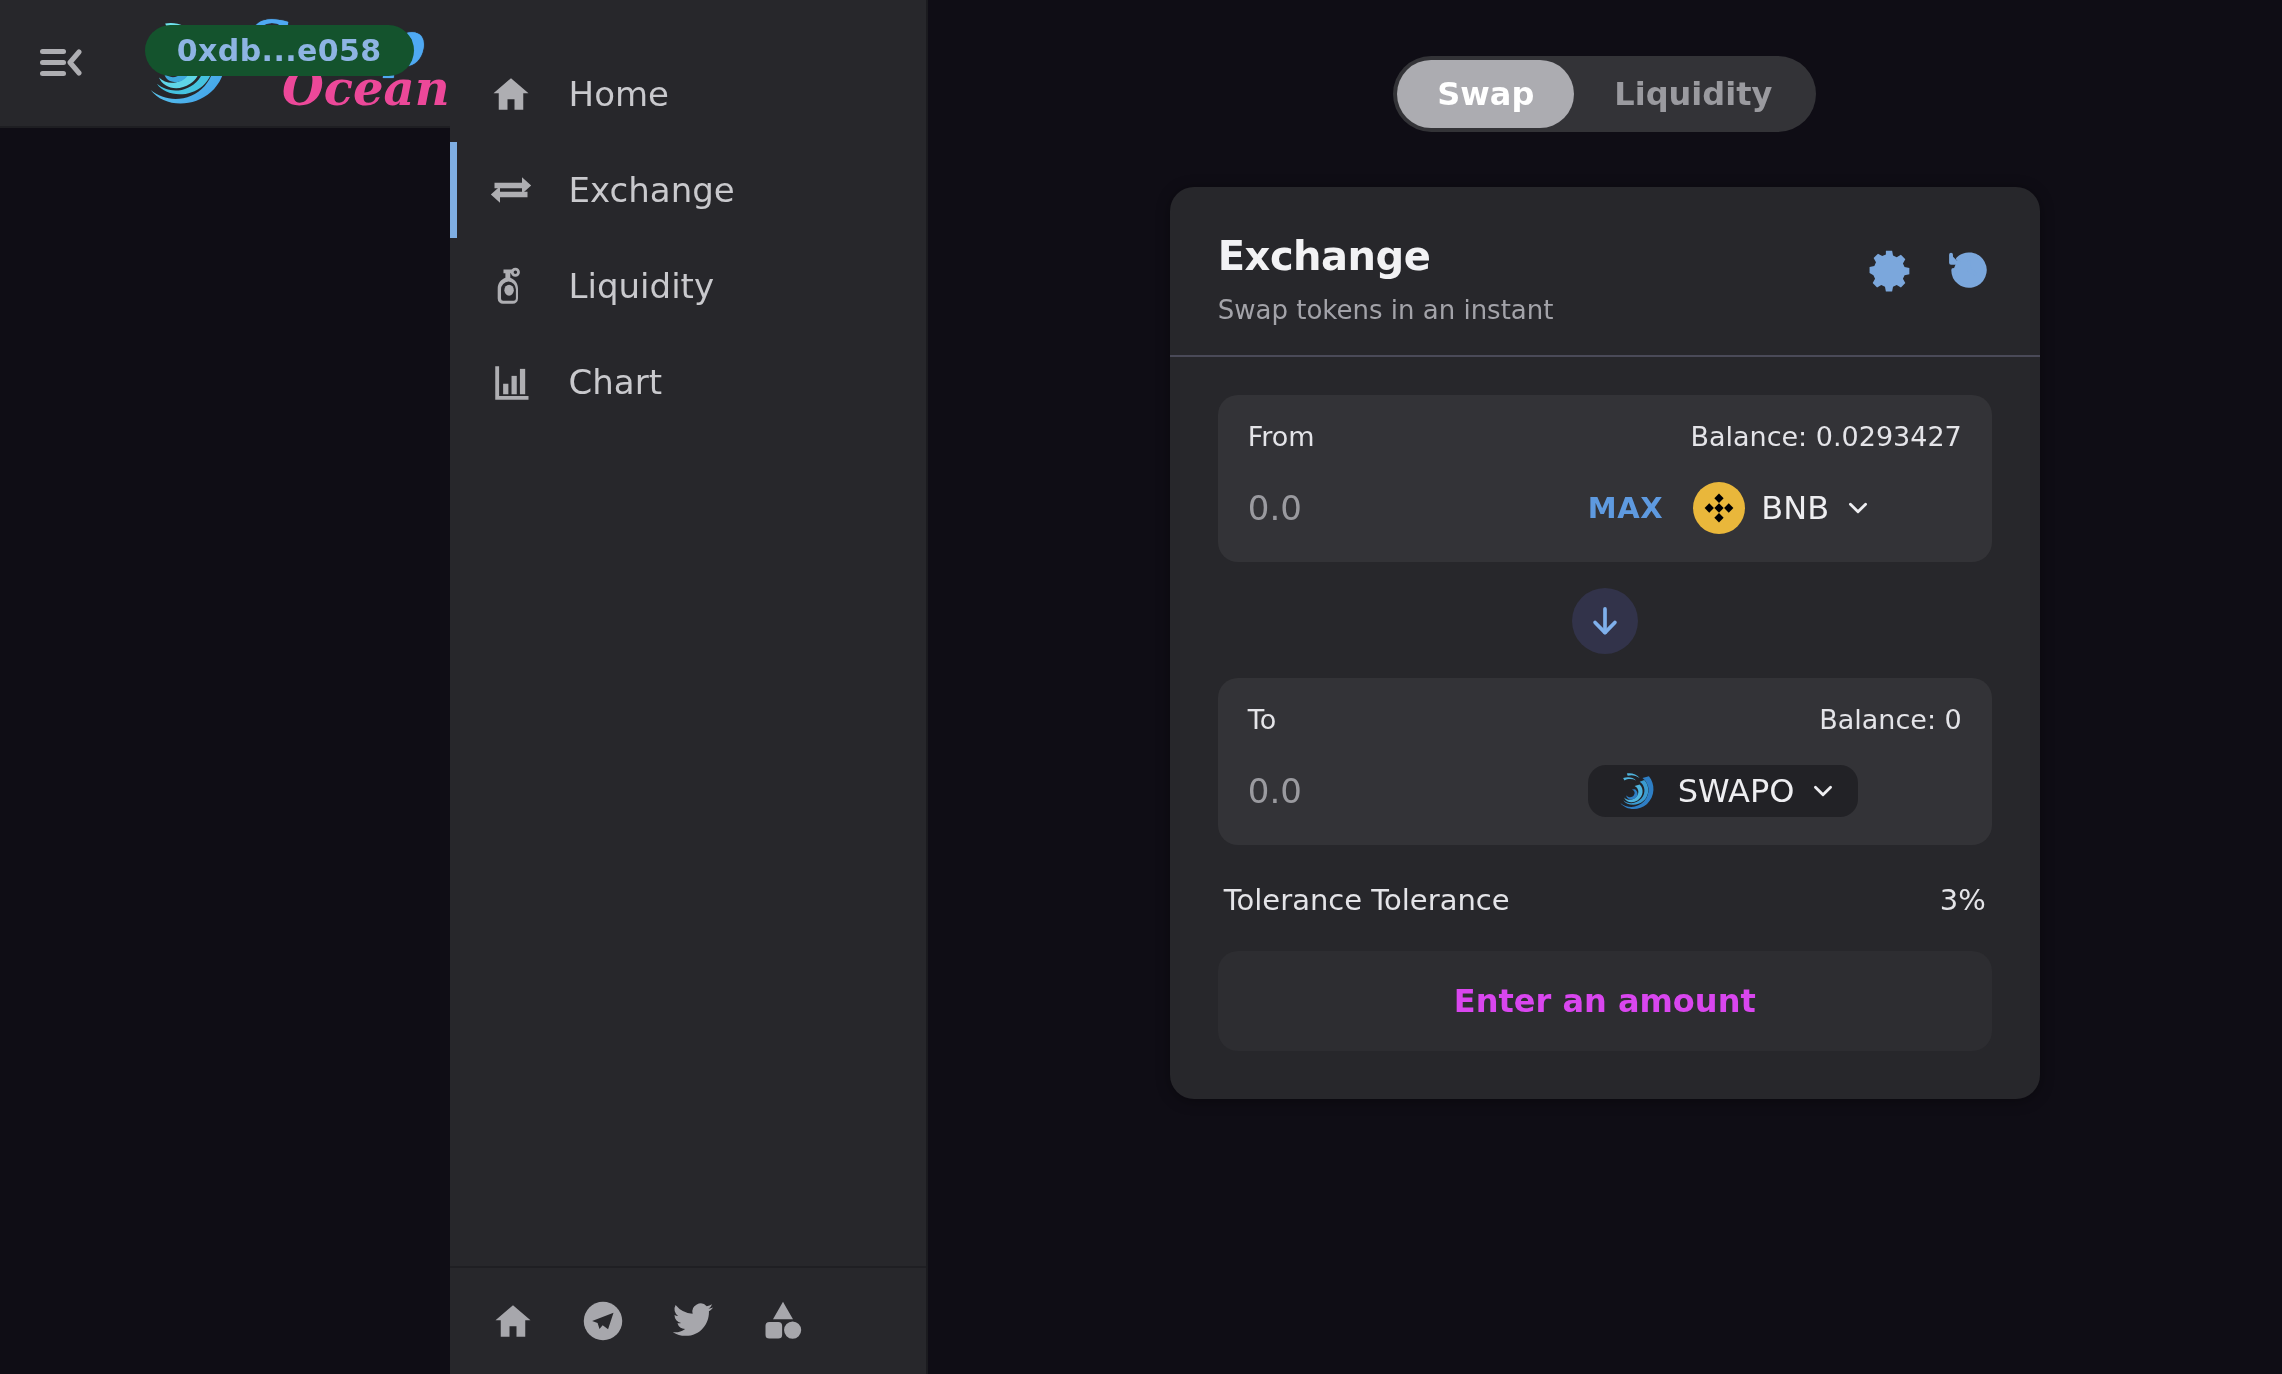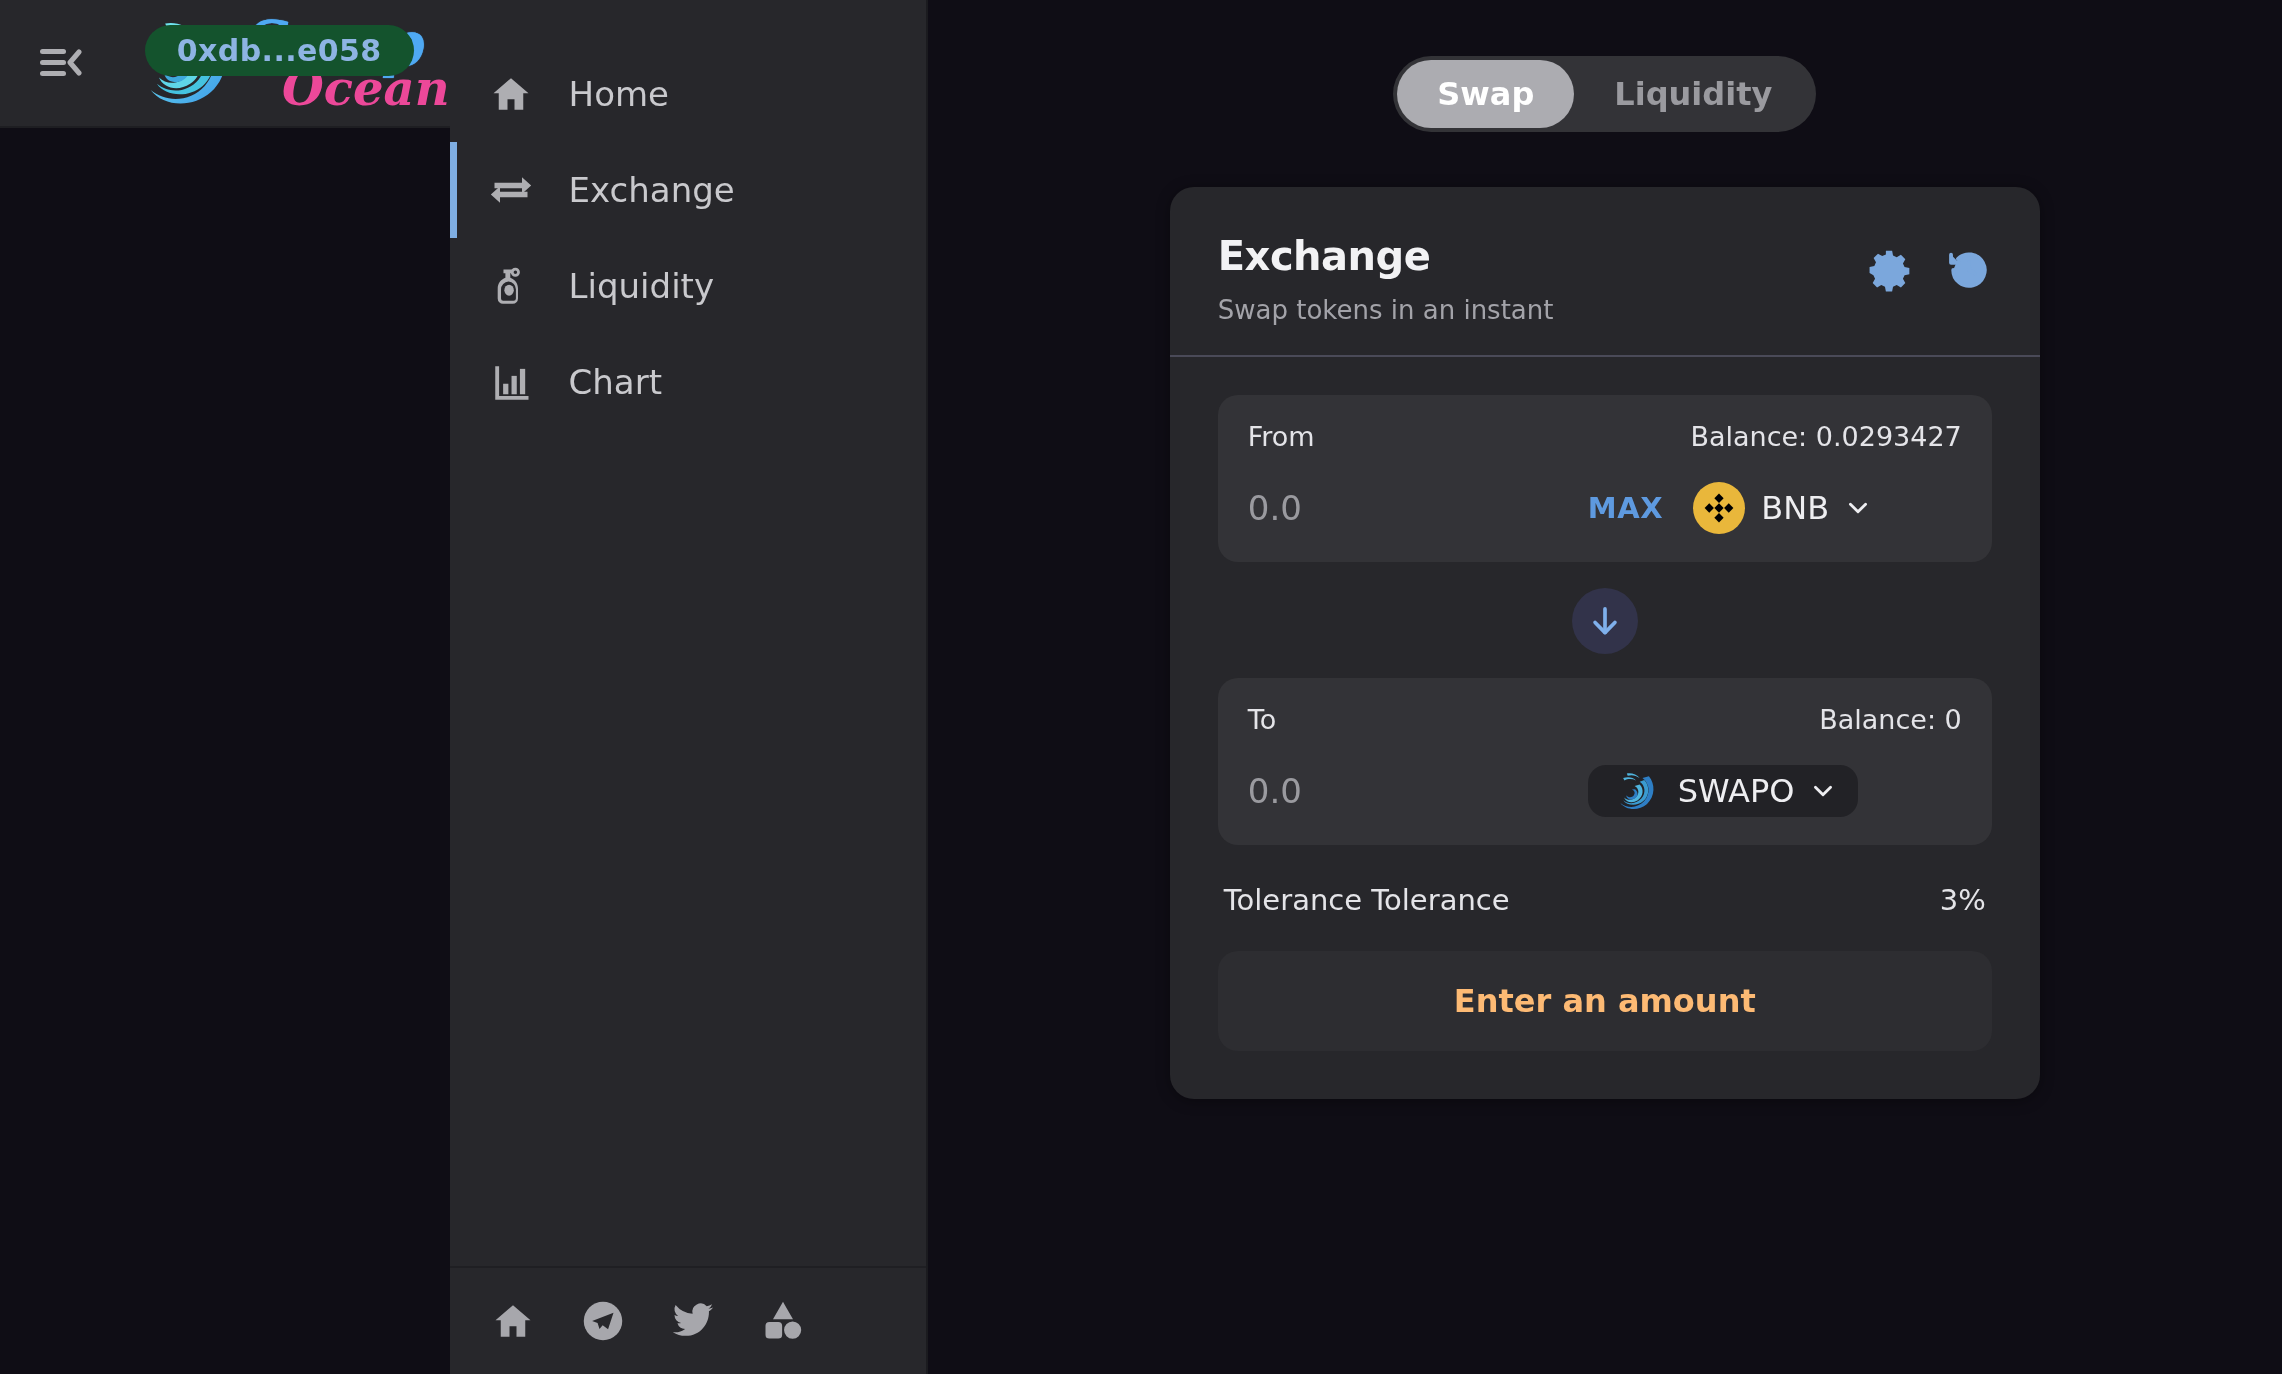--- a/index.html
+++ b/index.html
@@ -198,21 +198,21 @@
   .slippage-row {
     display: flex; justify-content: space-between; align-items: center;
     padding: 38px 6px 34px 6px;
   }
   .slippage-label { font-size: 29px; color: #e4e4e8; font-family: "DejaVu Sans", sans-serif;}
   .slippage-value { font-size: 29px; color: #e4e4e8; font-family: "DejaVu Sans", sans-serif;}
 
   .action-btn {
     width: 100%; height: 100px;
     background: #2d2d31; border: none; border-radius: 20px;
-    color: #fdba74; font-size: 32px; font-weight: 700;
+    color: #d946ef; font-size: 32px; font-weight: 700;
     cursor: default;
     font-family: "DejaVu Sans", sans-serif;
   }
 </style>
 </head>
 <body>
 
 <div id="app">
 
   <div class="header">

